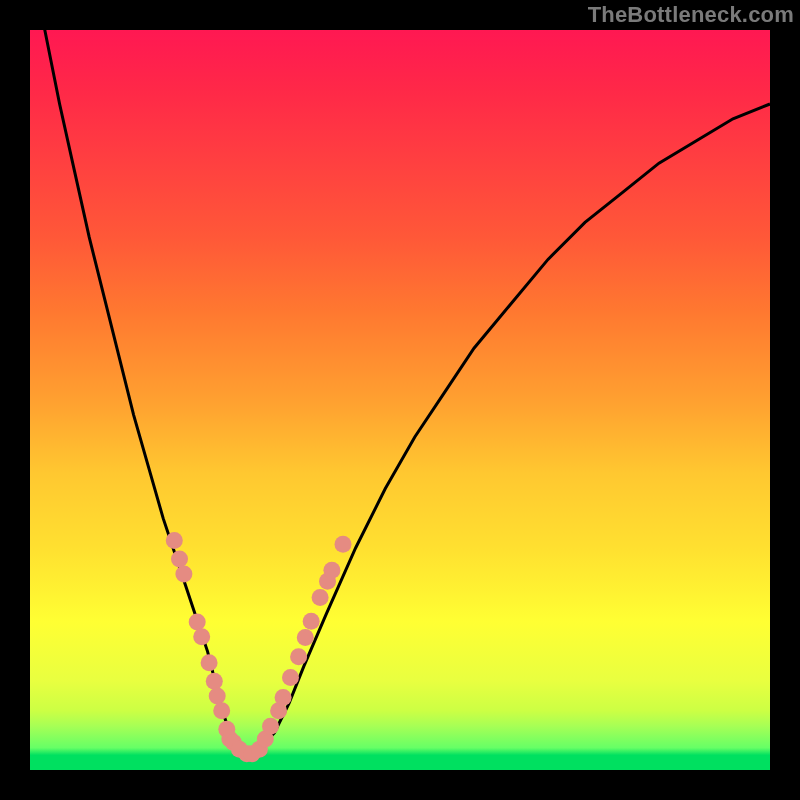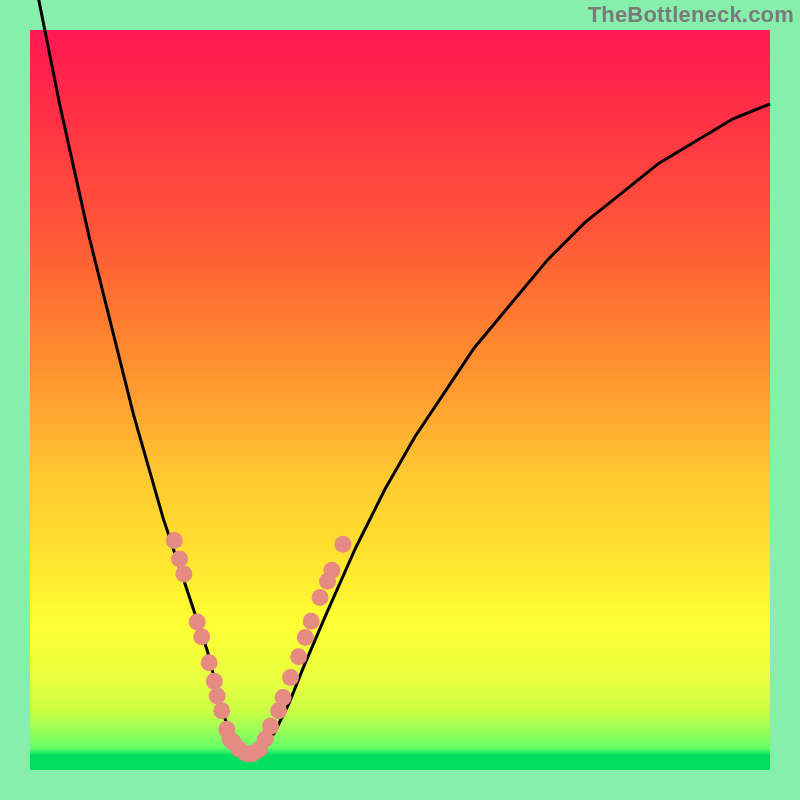--- a/index.html
+++ b/index.html
@@ -6,21 +6,21 @@
     margin: 0;
     padding: 0;
     width: 800px;
     height: 800px;
     overflow: hidden;
   }
   .container {
     position: relative;
     width: 800px;
     height: 800px;
-    background: #86efac;
+    background: #000000;
   }
   .plot-area {
     position: absolute;
     left: 30px;
     top: 30px;
     width: 740px;
     height: 740px;
     background: linear-gradient(to top,
       #00e060 0%,
       #00e060 2%,

